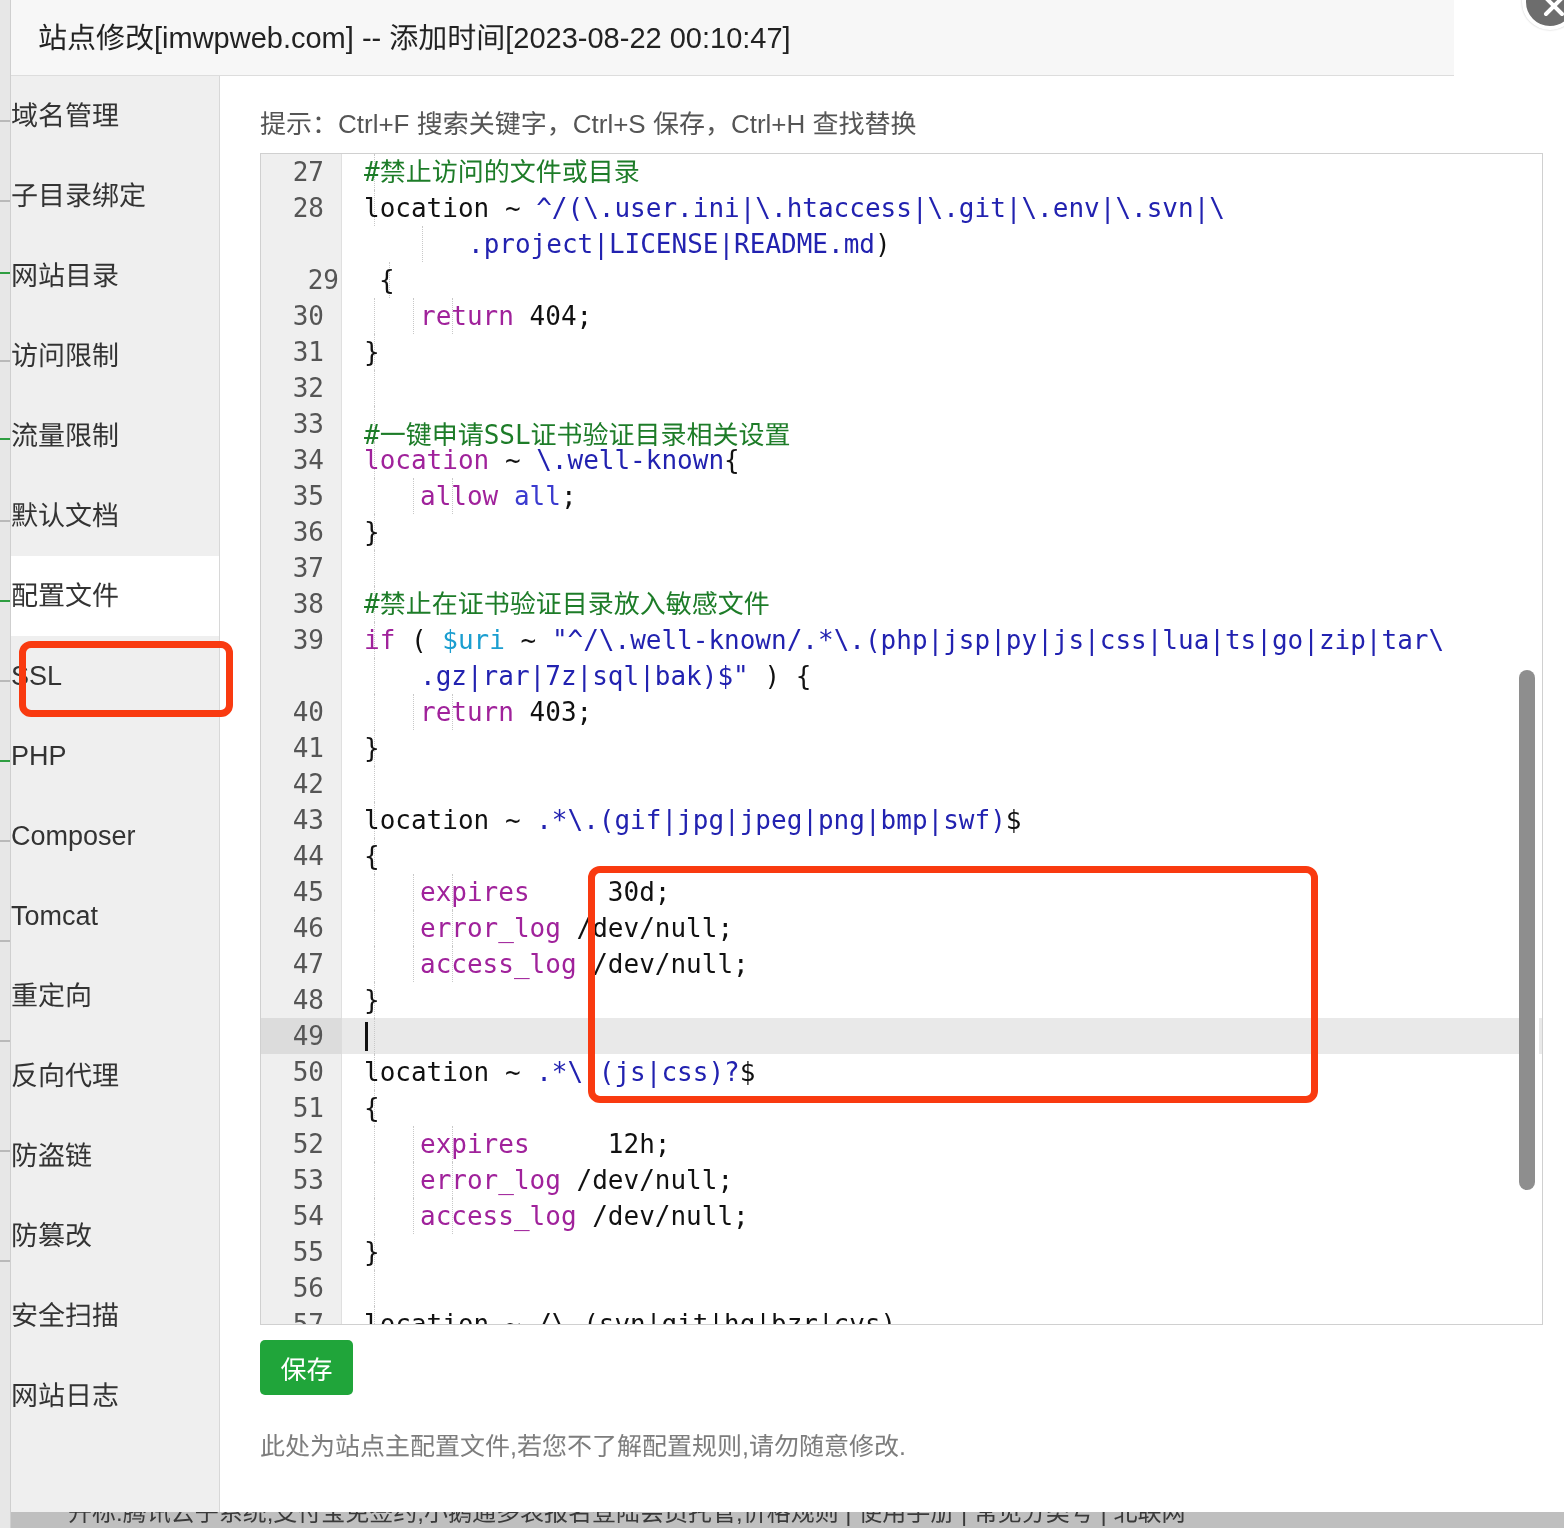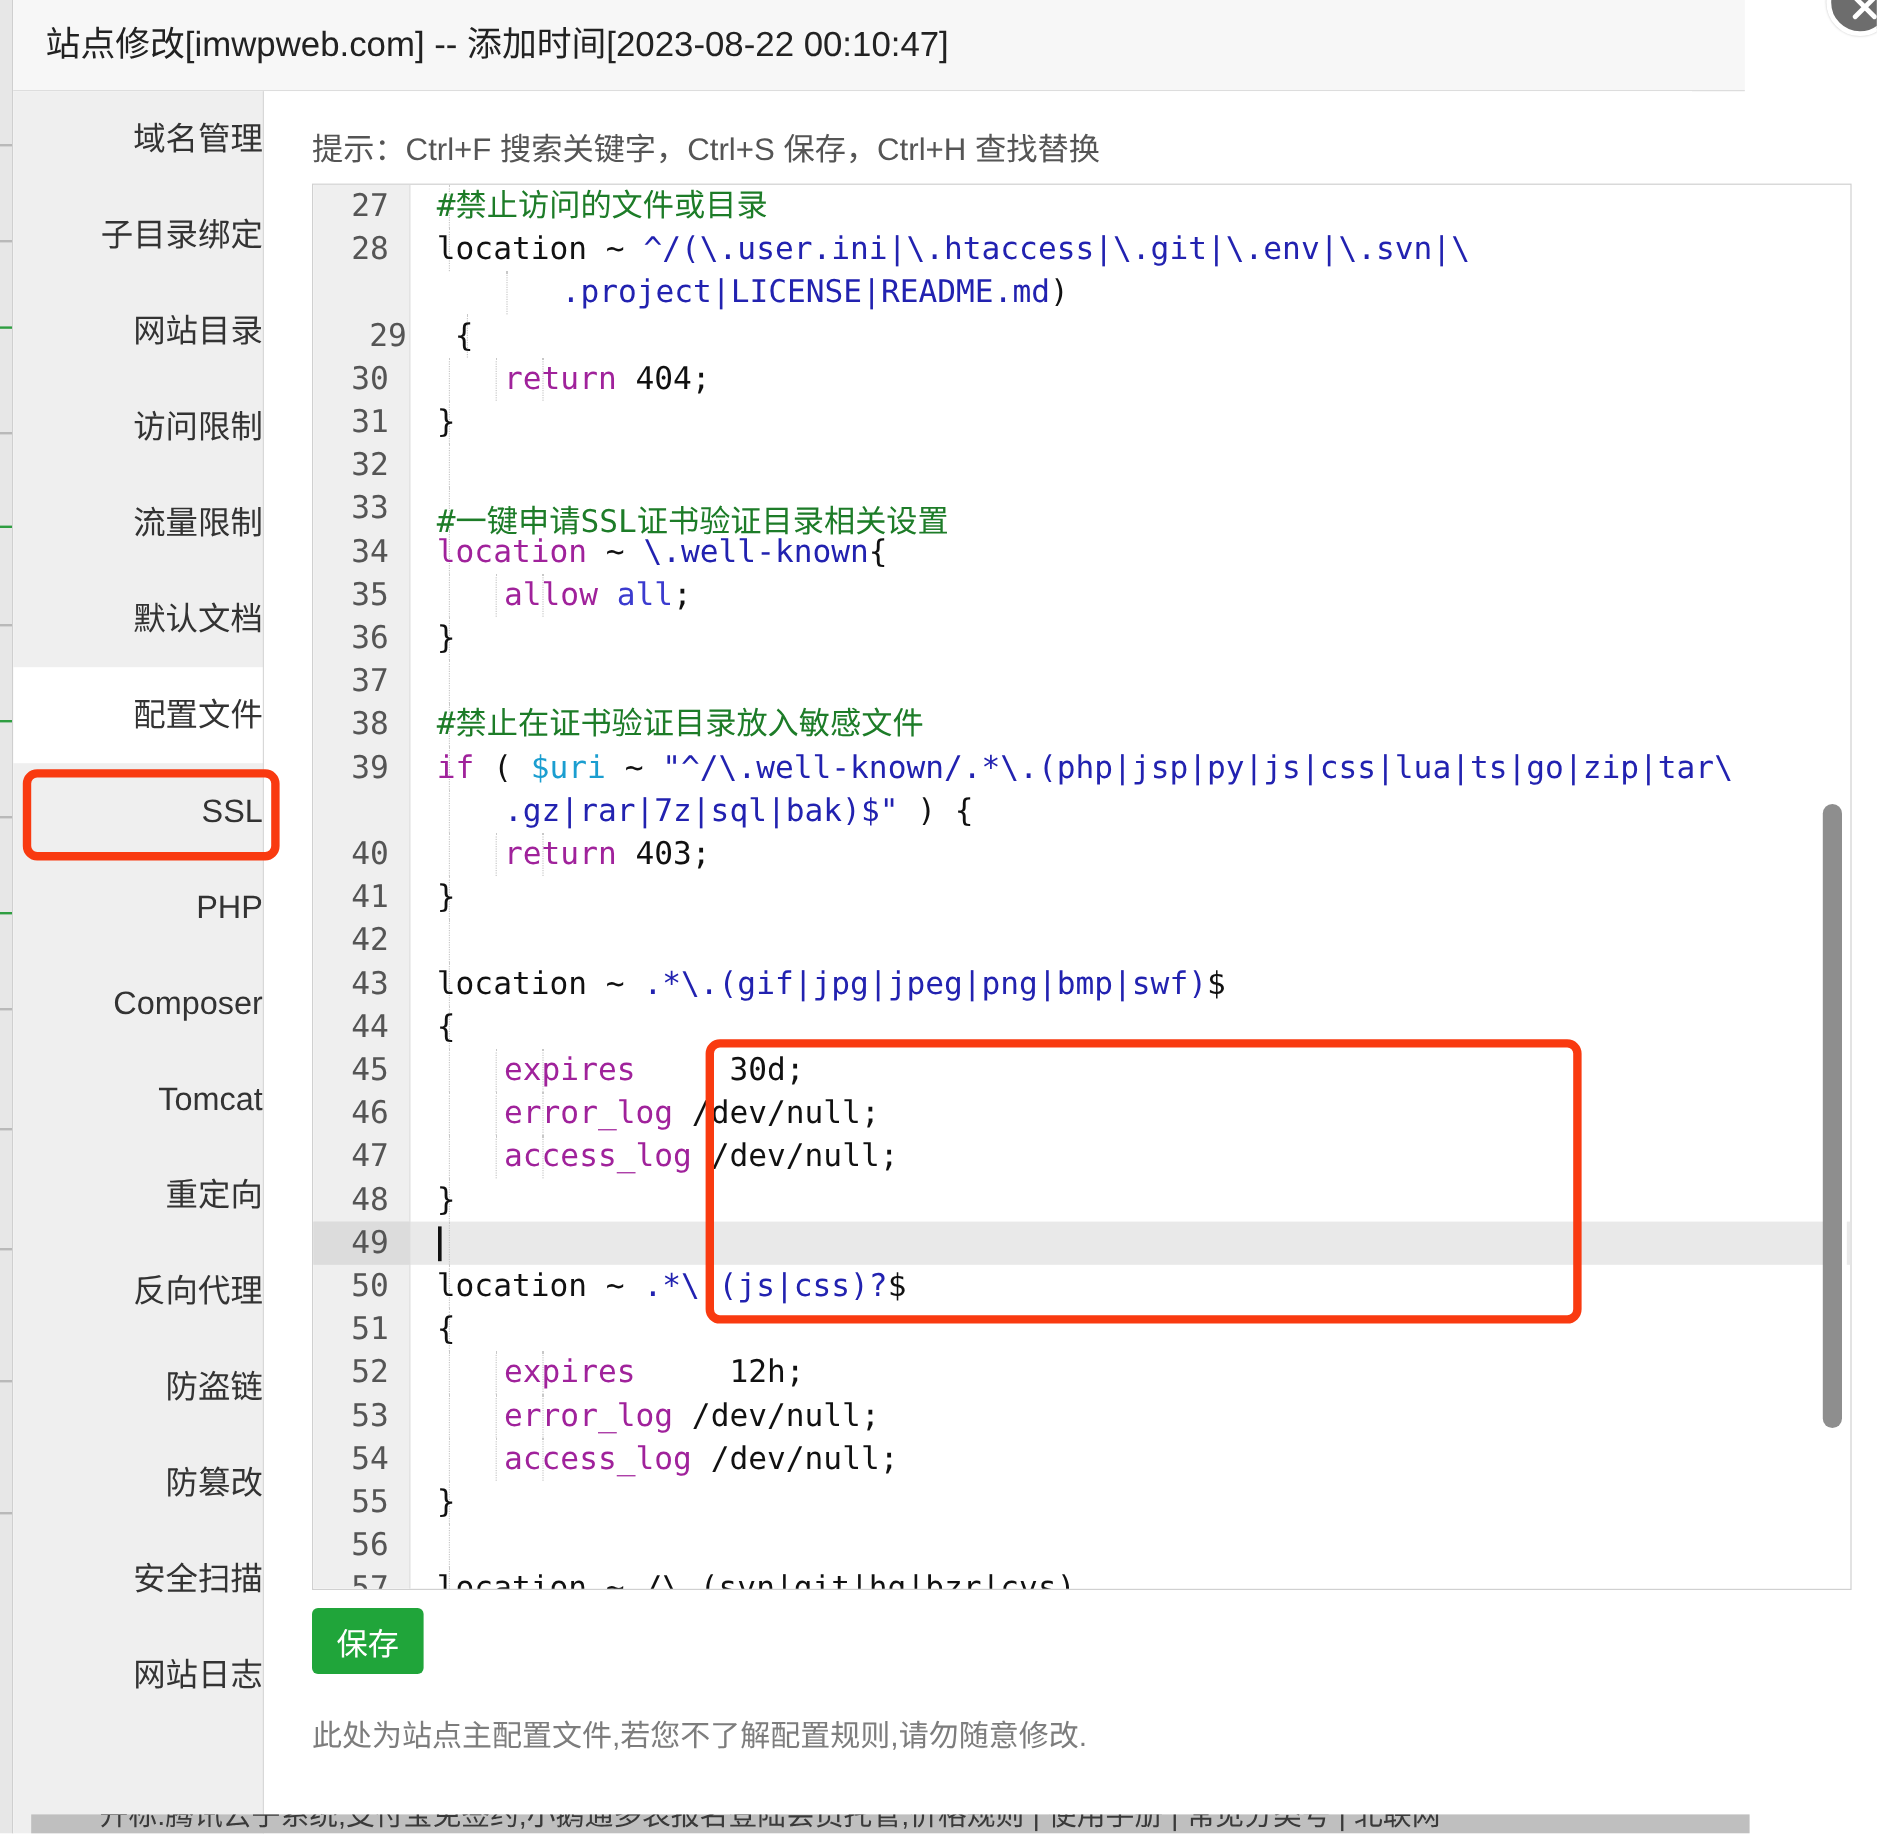--- a/index.html
+++ b/index.html
@@ -79,21 +79,21 @@
     left: 0; top: 76px;
     width: 209px;
     height: 1452px;
     background: #efefef;
     border-right: 1px solid #d8d8d8;
     overflow: hidden;
   }
   .side-item {
     height: 80px;
     line-height: 80px;
-    text-align: right;
+    text-align: left;
     font-size: 27px;
     color: #333333;
     white-space: nowrap;
     cursor: pointer;
     position: relative;
   }
   .side-item.active {
     background: #ffffff;
   }
 
@@ -262,22 +262,22 @@
     position: absolute;
     left: 40px; top: 1350px;
     font-size: 25px;
     color: #7d7d7d;
     white-space: nowrap;
   }
 
   
   .bottom-strip {
     position: absolute;
-    left: 15px; bottom: 0;
-    width: 1432px;
+    left: 0; bottom: 0;
+    width: 1553px;
     height: 16px;
     background: #bfbfbf;
     overflow: hidden;
   }
   .bottom-strip .bs-text {
     position: absolute;
     left: 57px;
     top: -19px;
     font-size: 24px;
     color: #3a3a3a;

